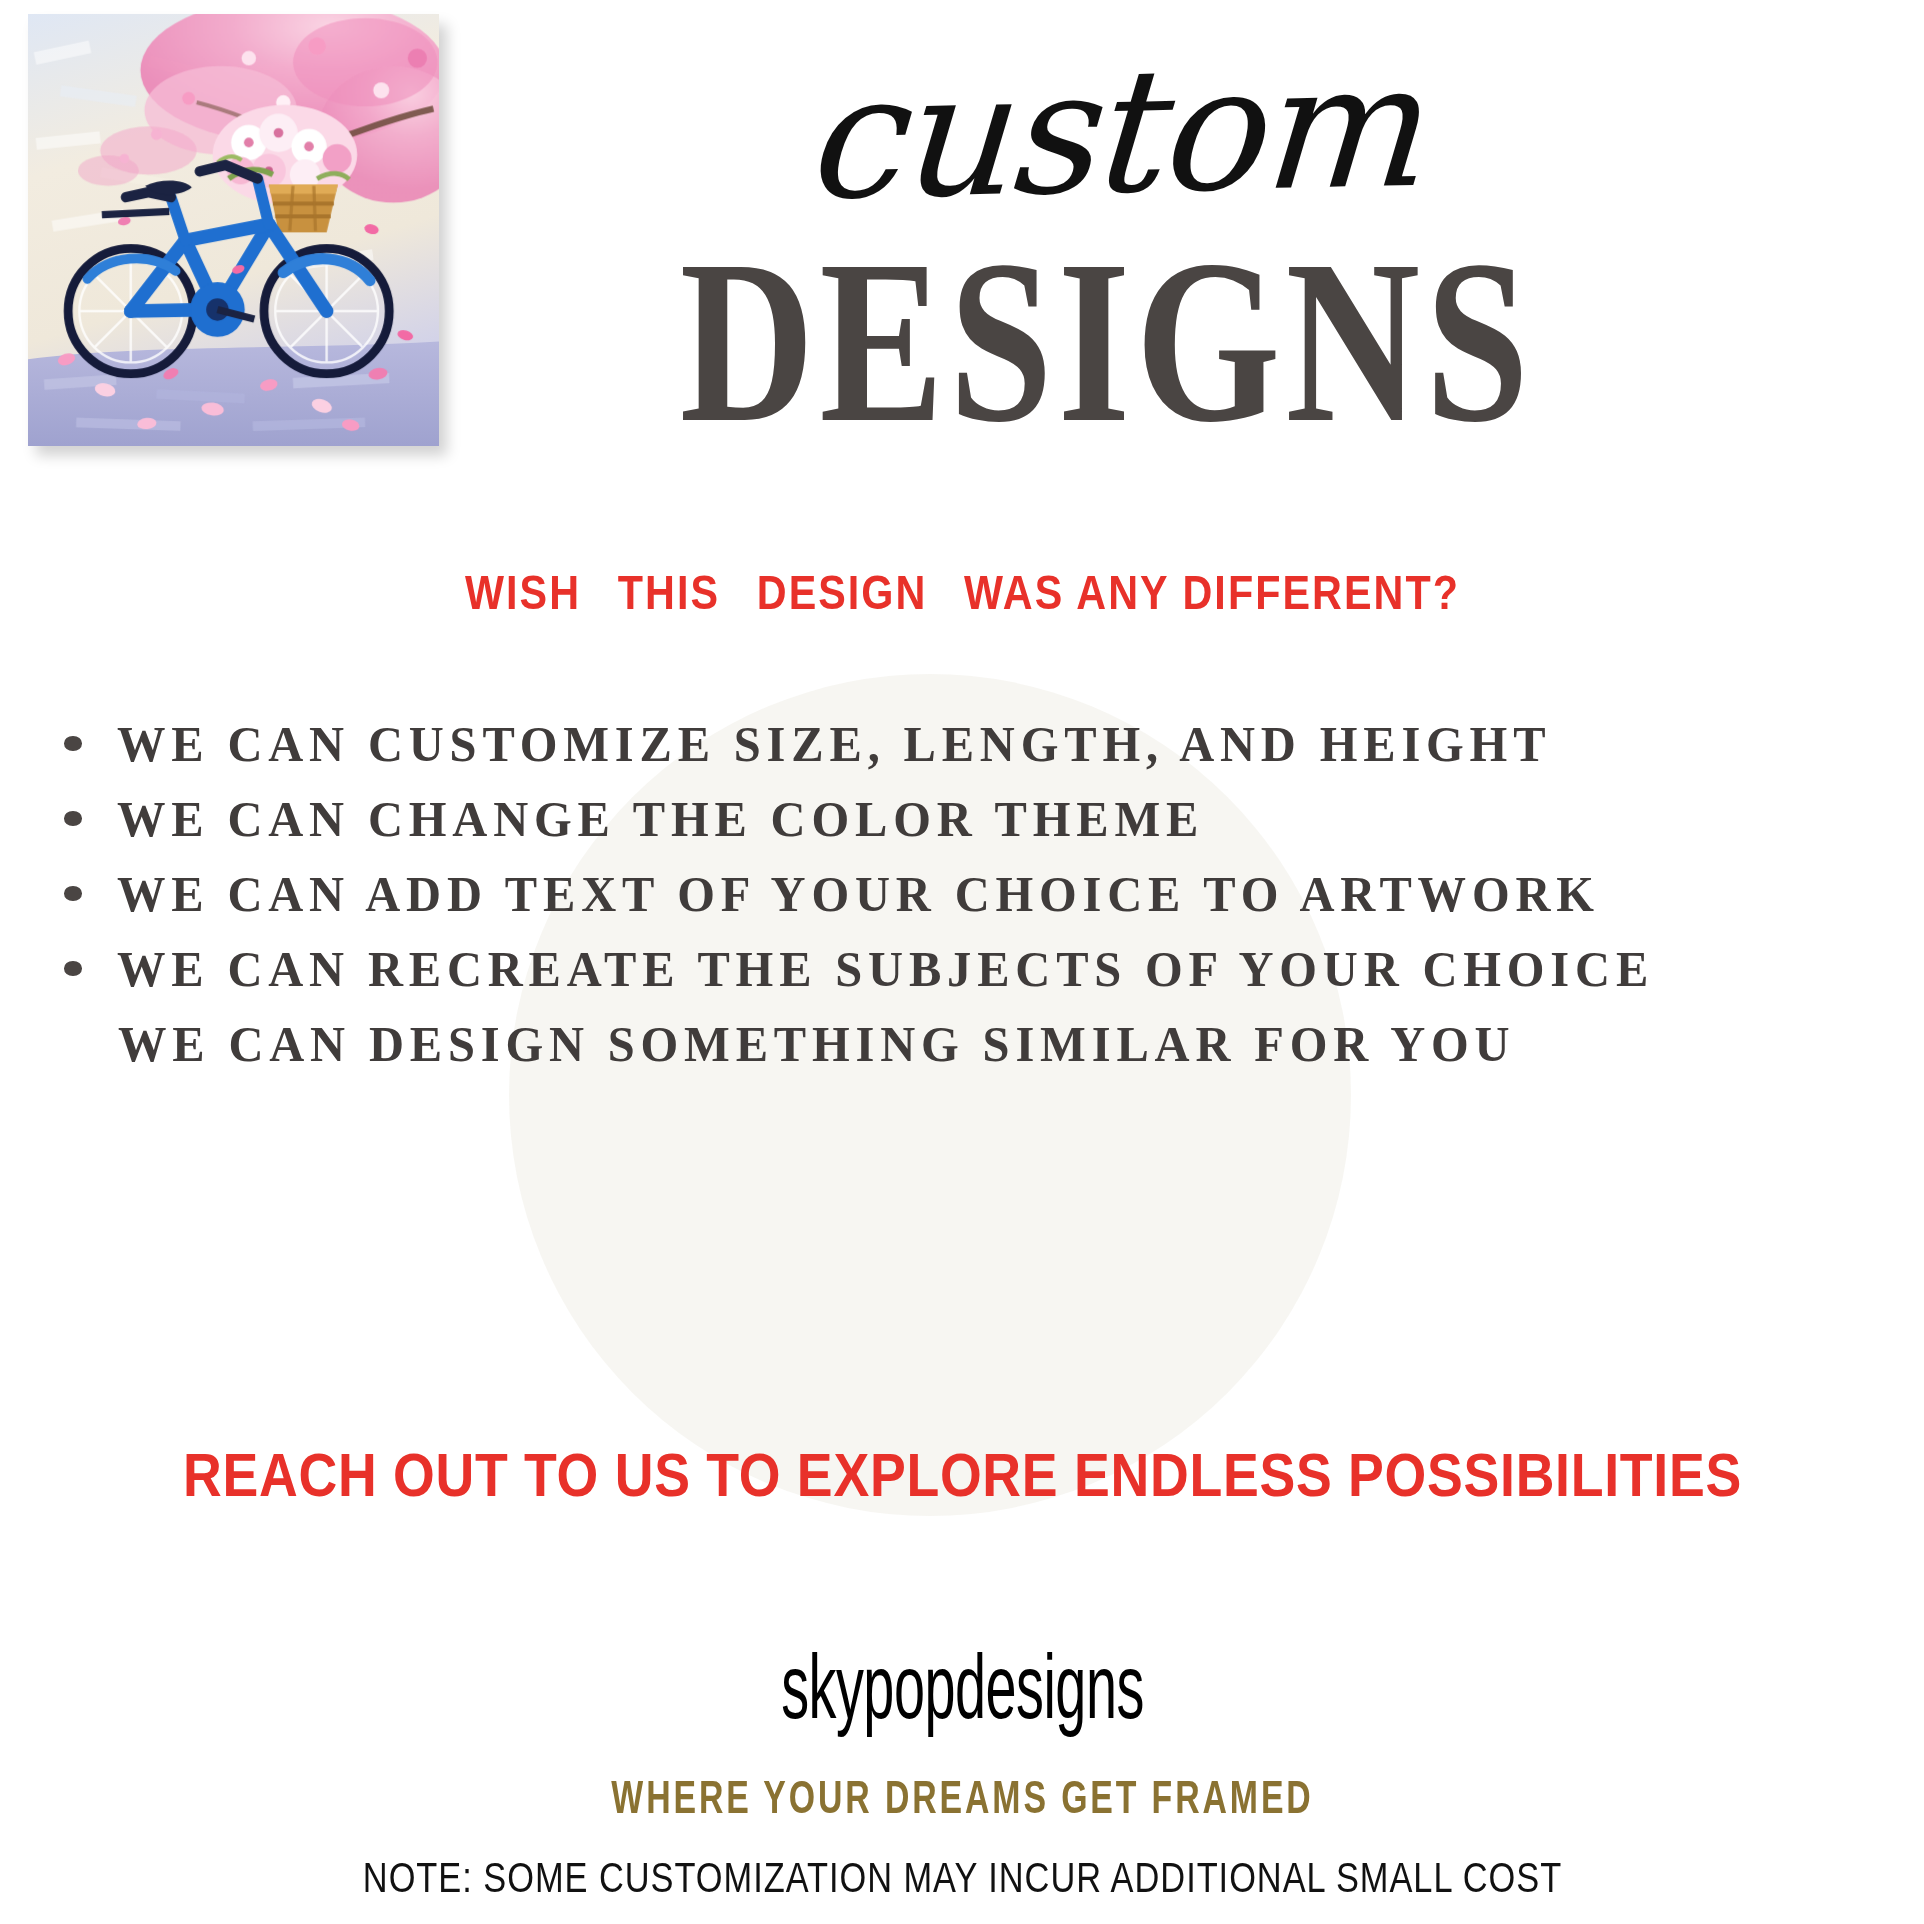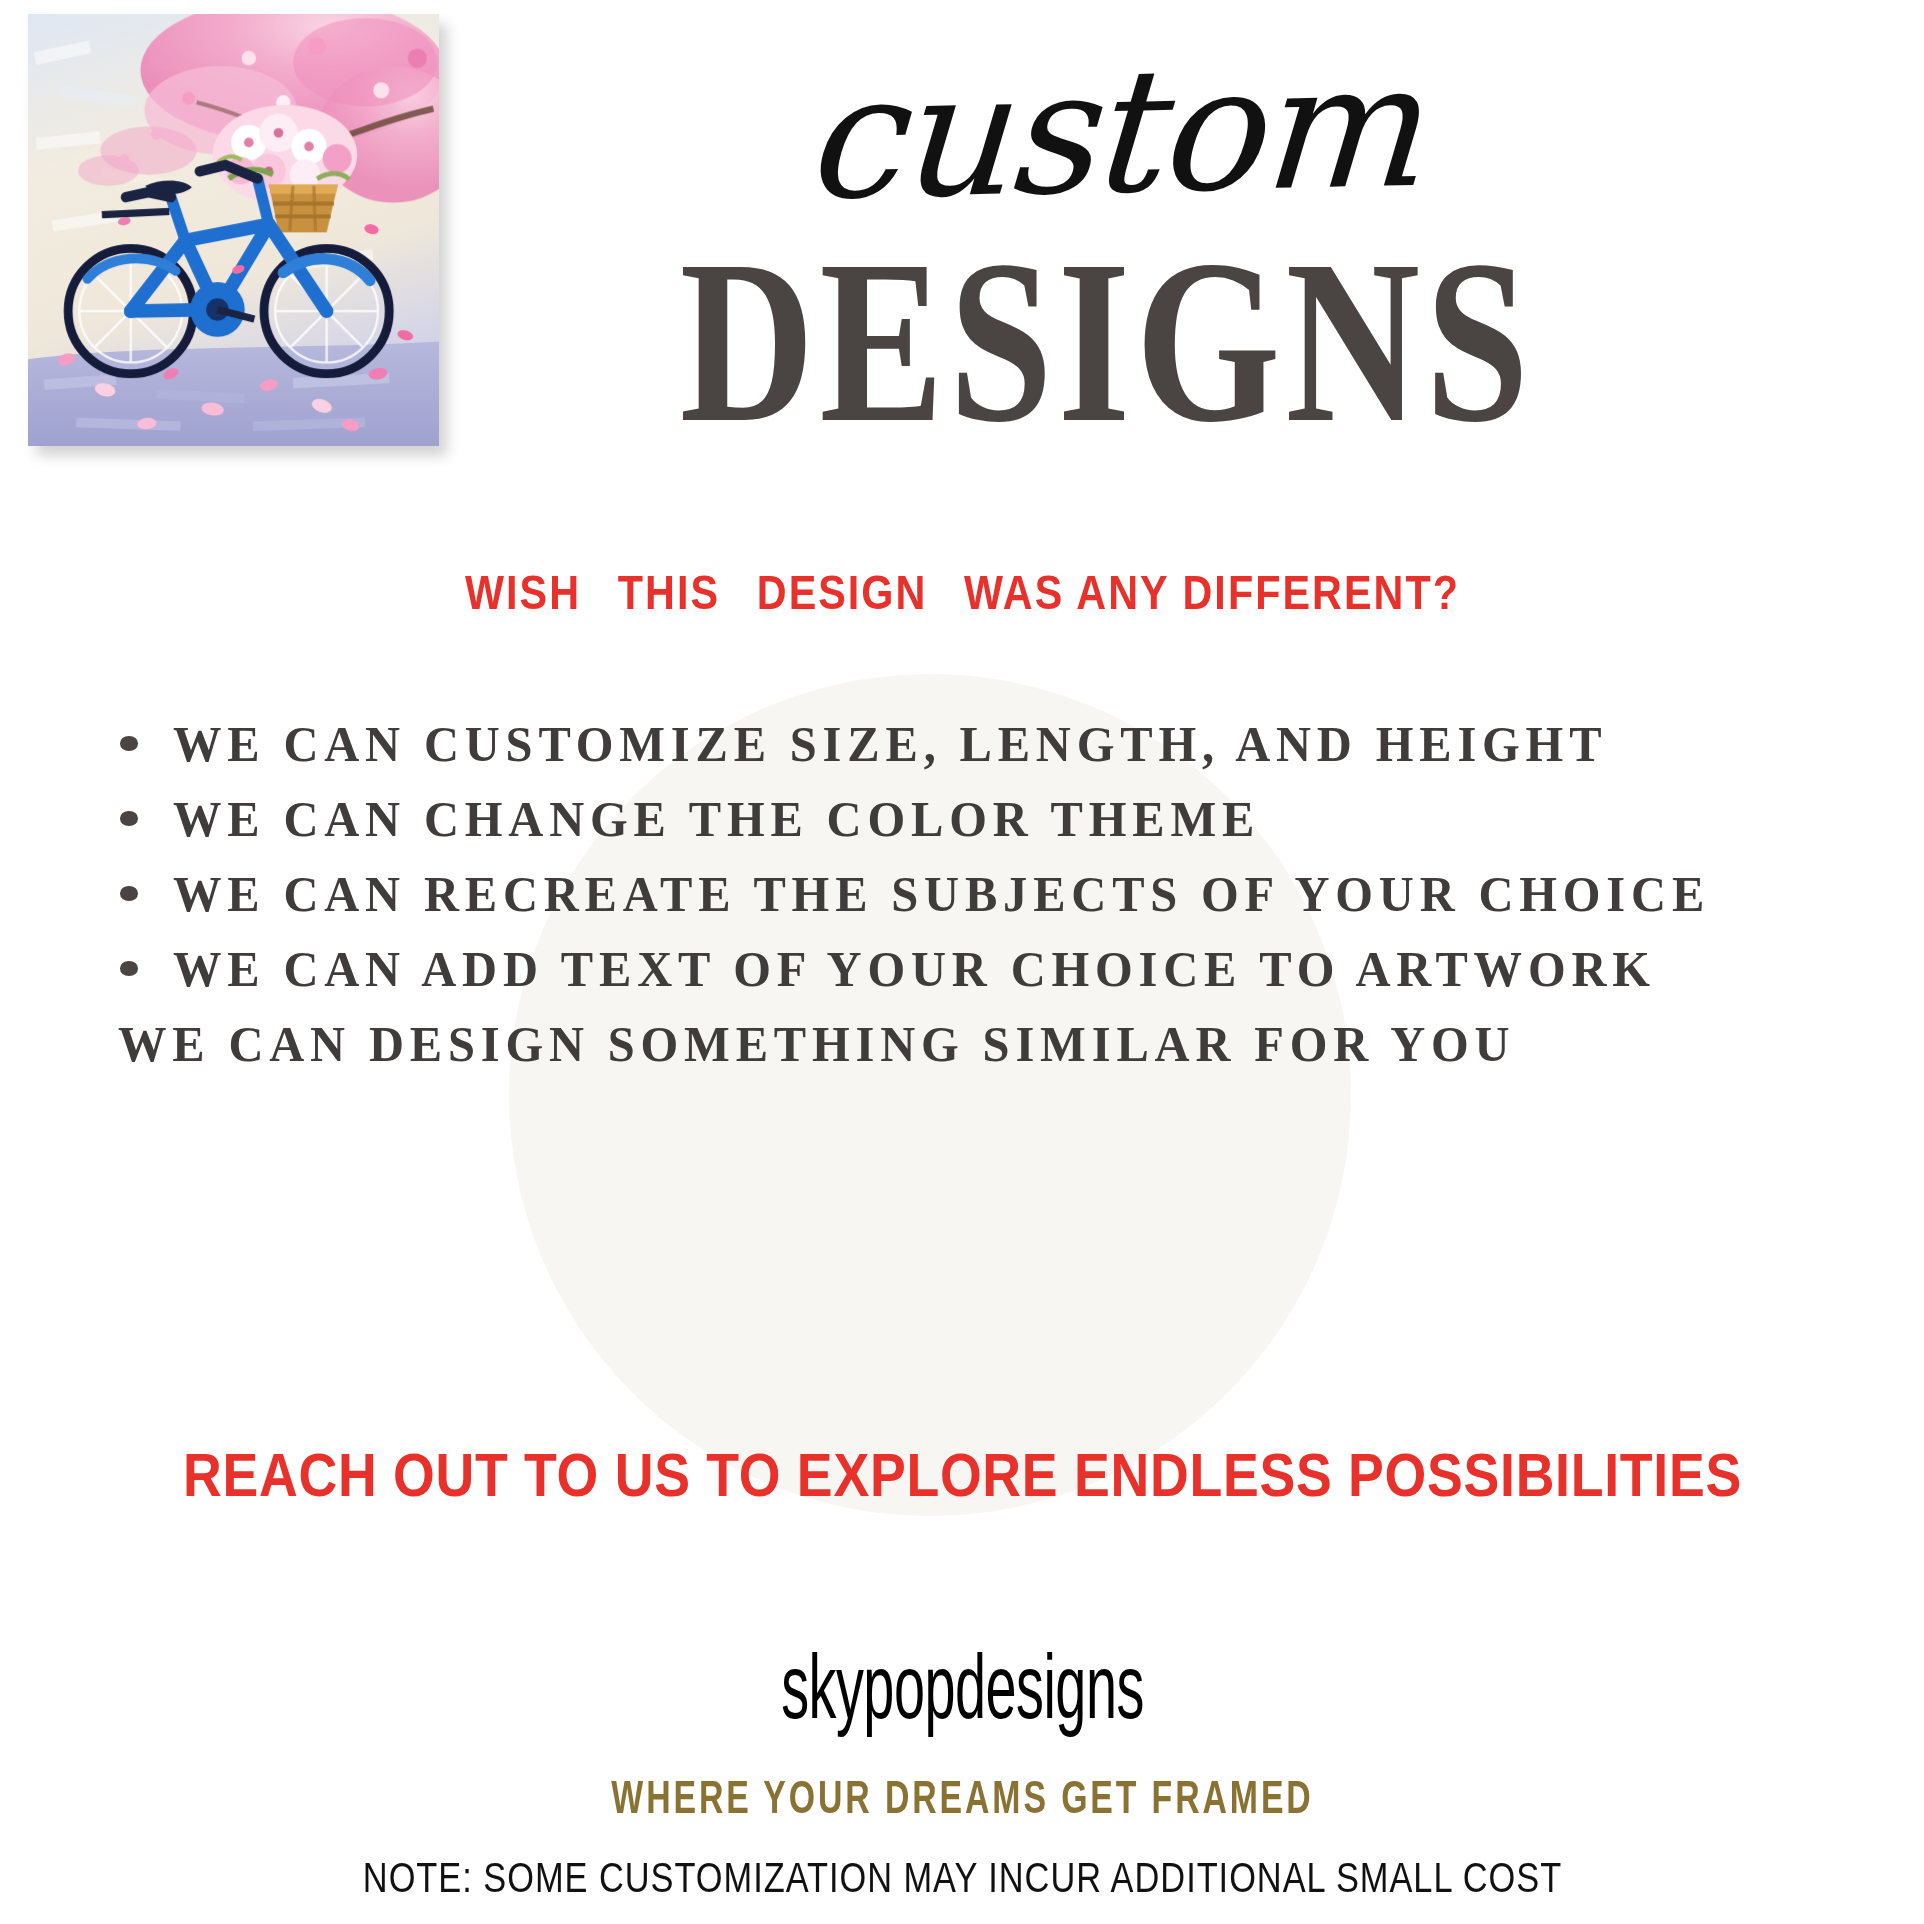--- a/index.html
+++ b/index.html
@@ -101,21 +101,21 @@
     left: 0px;
     top: 706px;
     width: 1925px;
     z-index: 2;
   }
   .feature-row {
     position: relative;
     height: 75px;
     display: flex;
     align-items: center;
-    padding-left: 120px;
+    padding-left: 64px;
   }
   .bullet-dot {
     width: 17.6px;
     height: 14.4px;
     border-radius: 50%;
     background: #4a4543;
     flex: 0 0 auto;
     margin-right: 35px;
   }
   .feature-text {
@@ -363,25 +363,25 @@
   <div class="feature-row">
     <span class="bullet-dot"></span>
     <span class="feature-text">WE CAN CUSTOMIZE SIZE, LENGTH, AND HEIGHT</span>
   </div>
   <div class="feature-row">
     <span class="bullet-dot"></span>
     <span class="feature-text">WE CAN CHANGE THE COLOR THEME</span>
   </div>
   <div class="feature-row">
     <span class="bullet-dot"></span>
+    <span class="feature-text">WE CAN ADD TEXT OF YOUR CHOICE TO ARTWORK</span>
+  </div>
+  <div class="feature-row">
+    <span class="bullet-dot"></span>
     <span class="feature-text">WE CAN RECREATE THE SUBJECTS OF YOUR CHOICE</span>
-  </div>
-  <div class="feature-row">
-    <span class="bullet-dot"></span>
-    <span class="feature-text">WE CAN ADD TEXT OF YOUR CHOICE TO ARTWORK</span>
   </div>
   <div class="feature-row continuation">
     <span class="bullet-dot"></span>
     <span class="feature-text">WE CAN DESIGN SOMETHING SIMILAR FOR YOU</span>
   </div>
 </div>
 
 <div id="cta-line">REACH OUT TO US TO EXPLORE ENDLESS POSSIBILITIES</div>
 
 <div id="brand-name">skypopdesigns</div>

